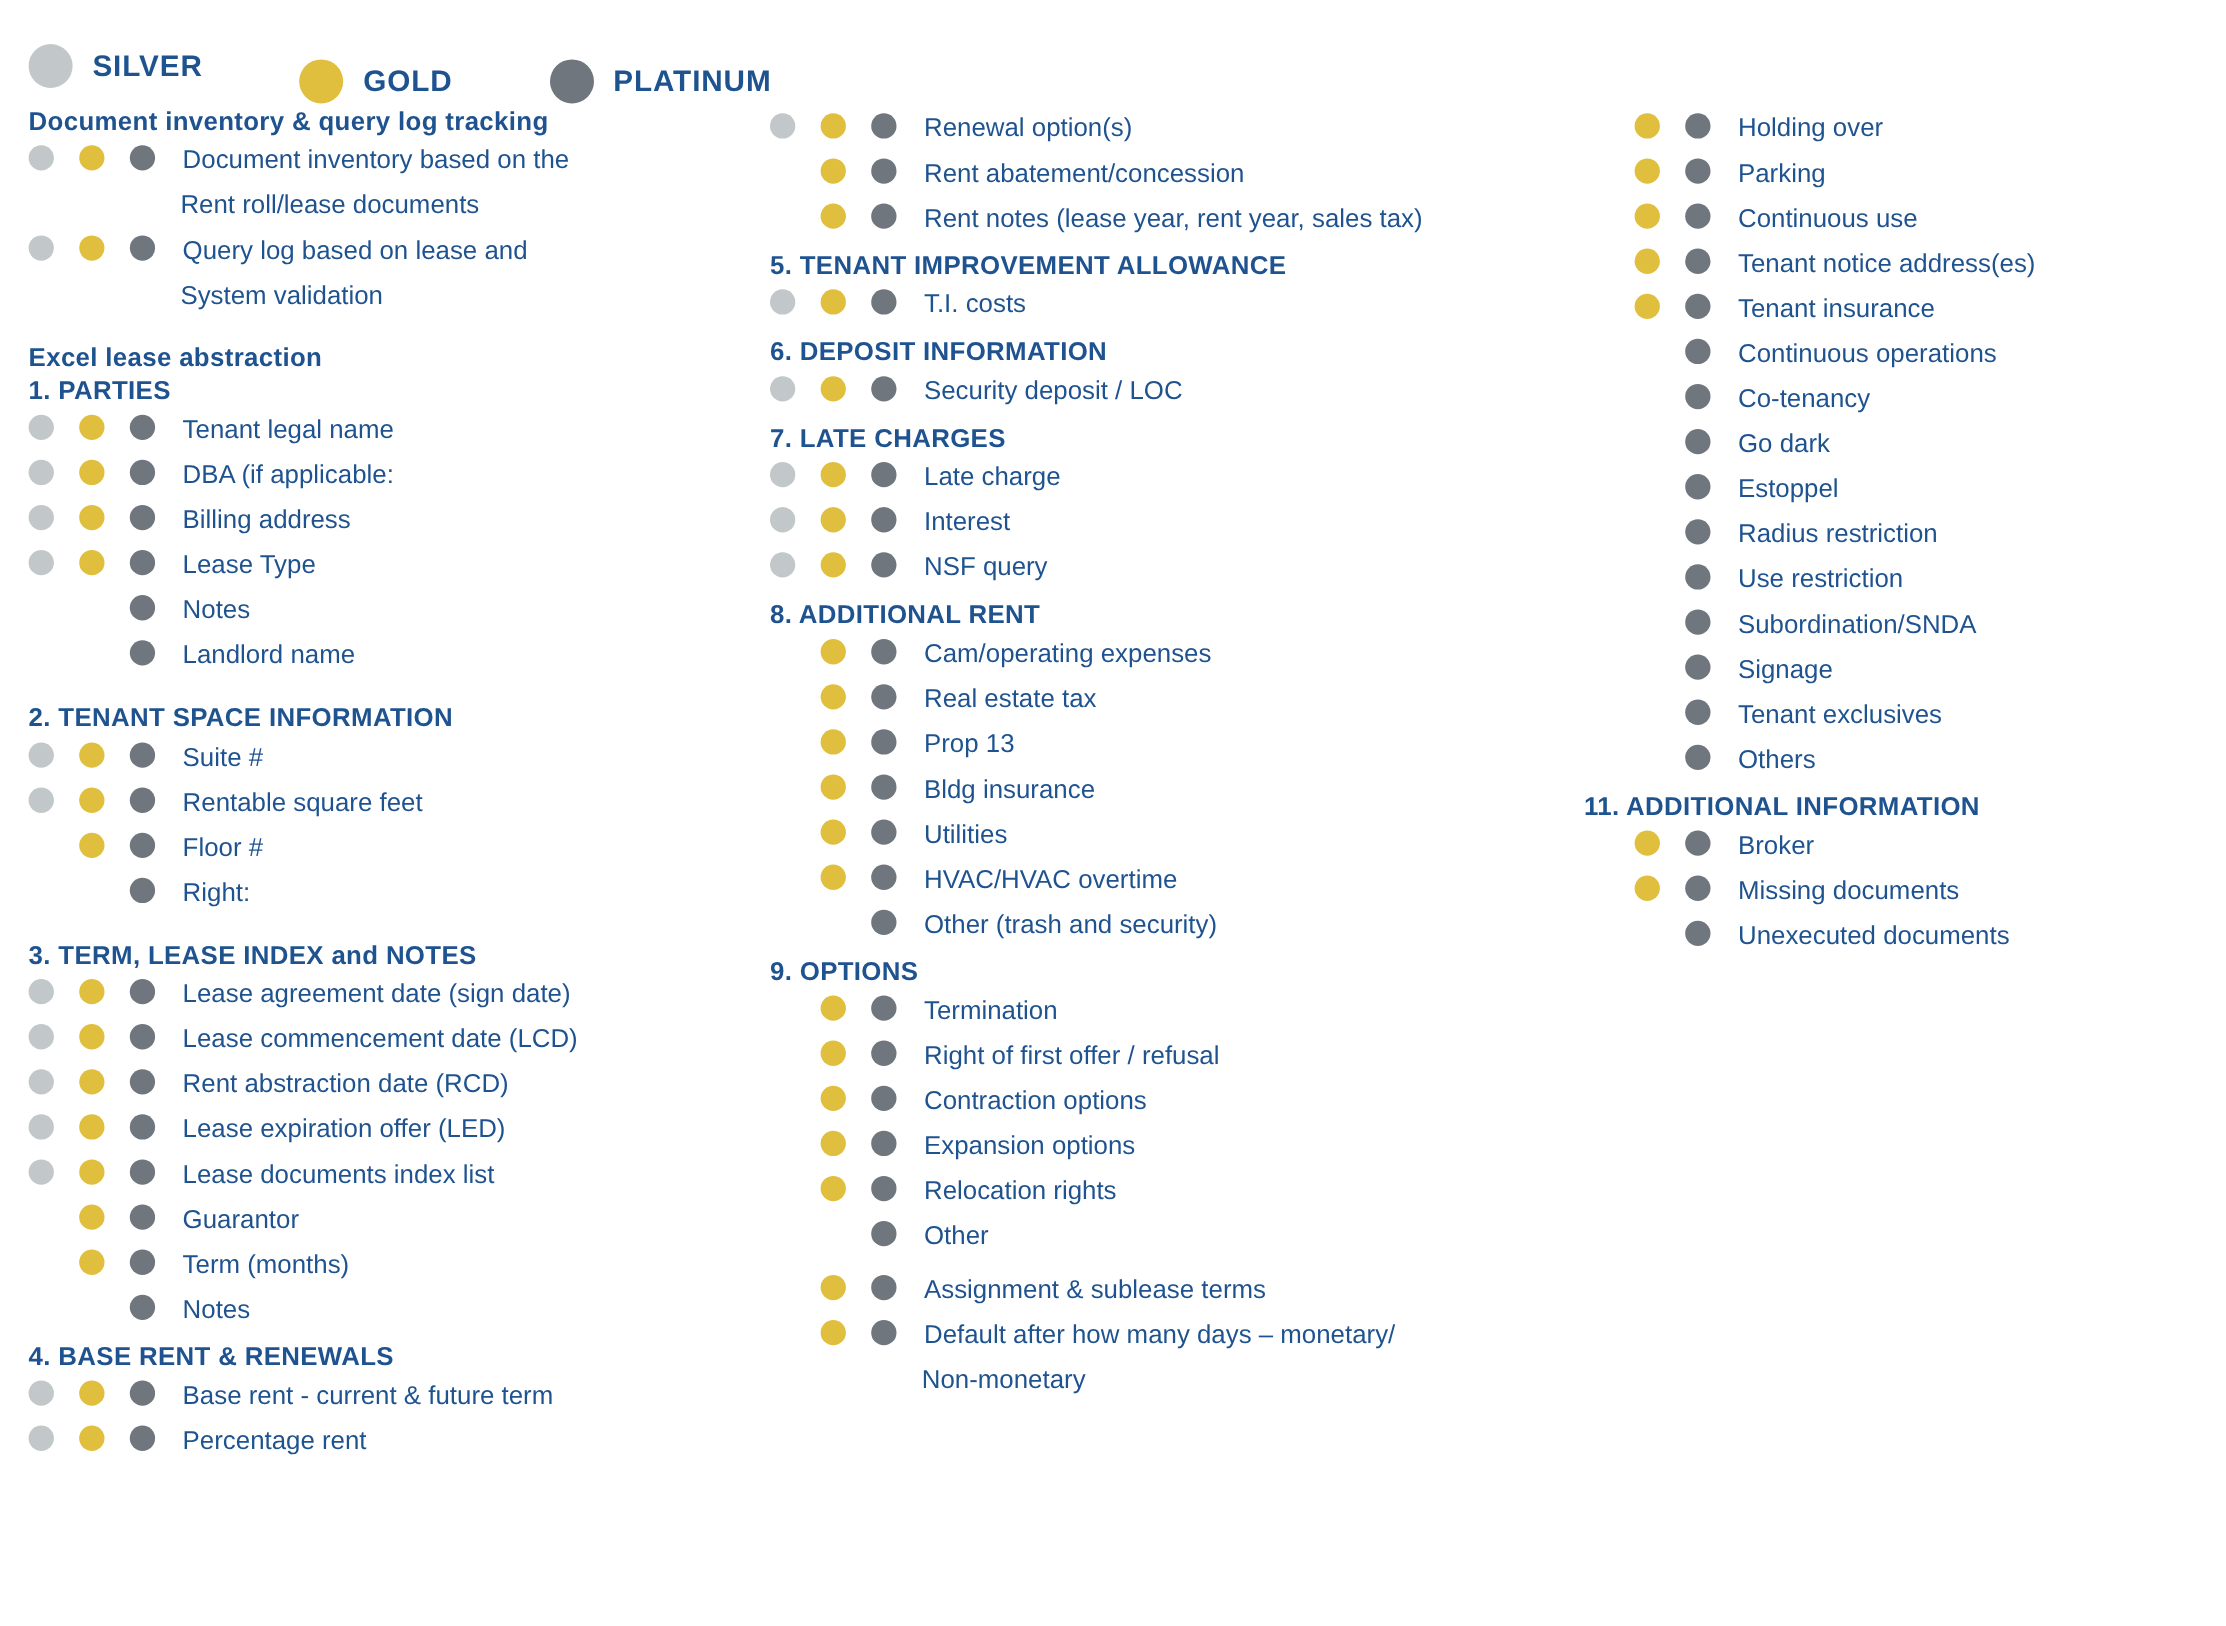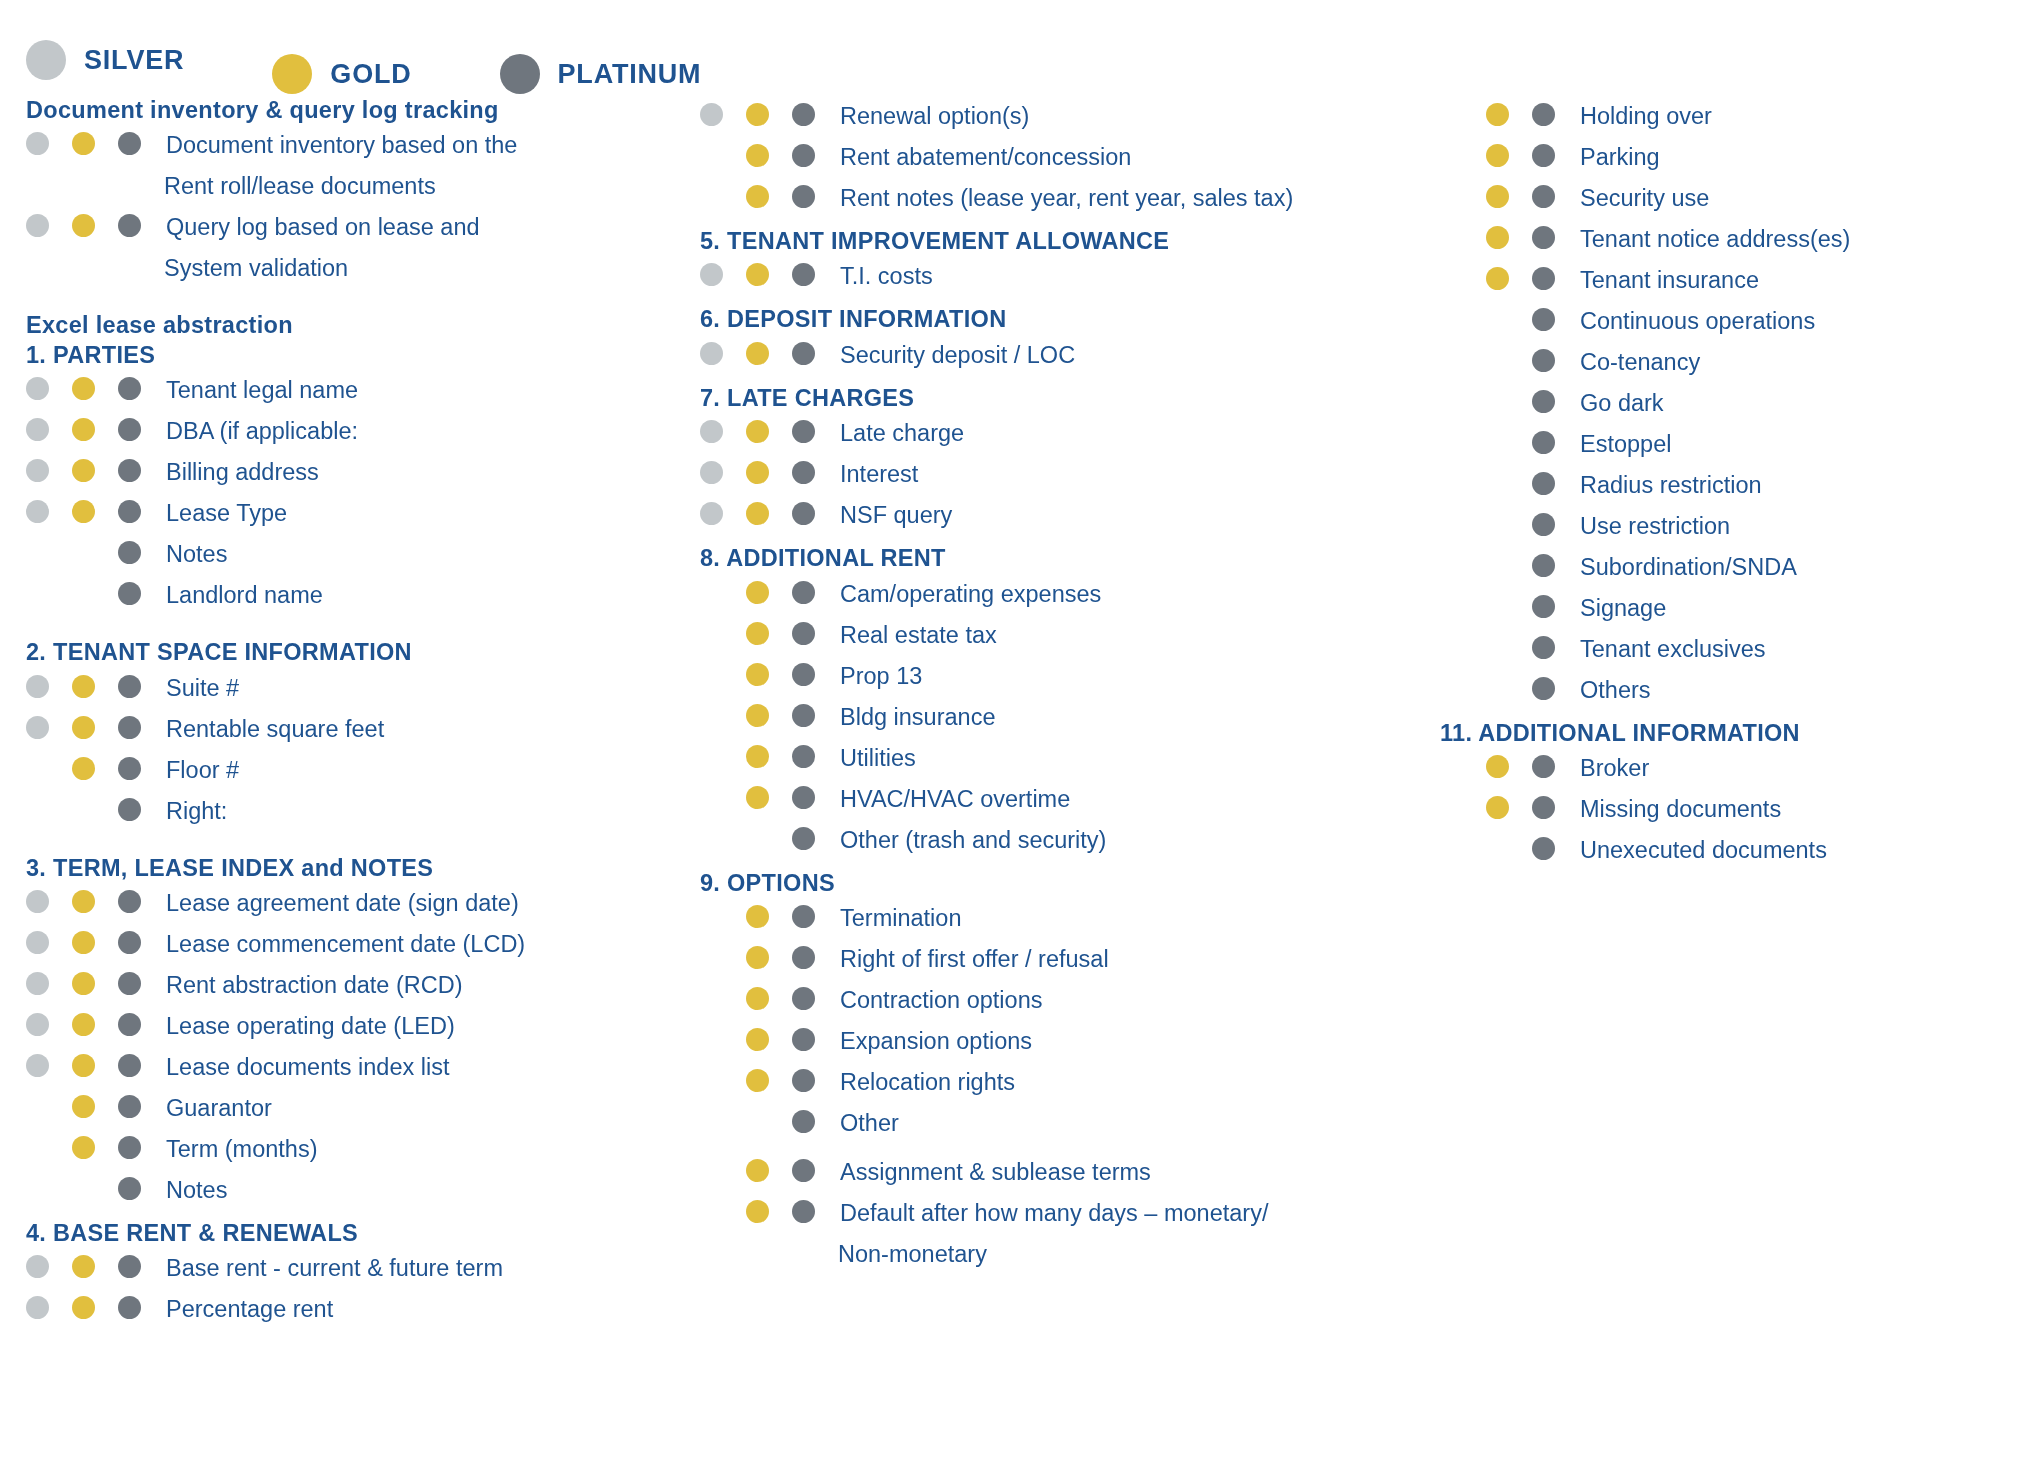--- a/index.html
+++ b/index.html
@@ -376,21 +376,21 @@
             <span class="slot">
               <span class="dot silver" style="background: rgb(194, 199, 202);"></span>
             </span>
             <span class="slot">
               <span class="dot gold" style="background: rgb(225, 191, 62);"></span>
             </span>
             <span class="slot">
               <span class="dot platinum" style="background: rgb(111, 118, 126);"></span>
             </span>
           </div>
-          <span class="row-label">Lease operating date (LED)</span>
+          <span class="row-label">Lease expiration offer (LED)</span>
         </div>
         <div class="row">
           <div class="dots">
             <span class="slot">
               <span class="dot silver" style="background: rgb(194, 199, 202);"></span>
             </span>
             <span class="slot">
               <span class="dot gold" style="background: rgb(225, 191, 62);"></span>
             </span>
             <span class="slot">
@@ -845,21 +845,21 @@
             <span class="slot">
               <span class="dot empty"></span>
             </span>
             <span class="slot">
               <span class="dot gold" style="background: rgb(225, 191, 62);"></span>
             </span>
             <span class="slot">
               <span class="dot platinum" style="background: rgb(111, 118, 126);"></span>
             </span>
           </div>
-          <span class="row-label">Security use</span>
+          <span class="row-label">Continuous use</span>
         </div>
         <div class="row">
           <div class="dots">
             <span class="slot">
               <span class="dot empty"></span>
             </span>
             <span class="slot">
               <span class="dot gold" style="background: rgb(225, 191, 62);"></span>
             </span>
             <span class="slot">

